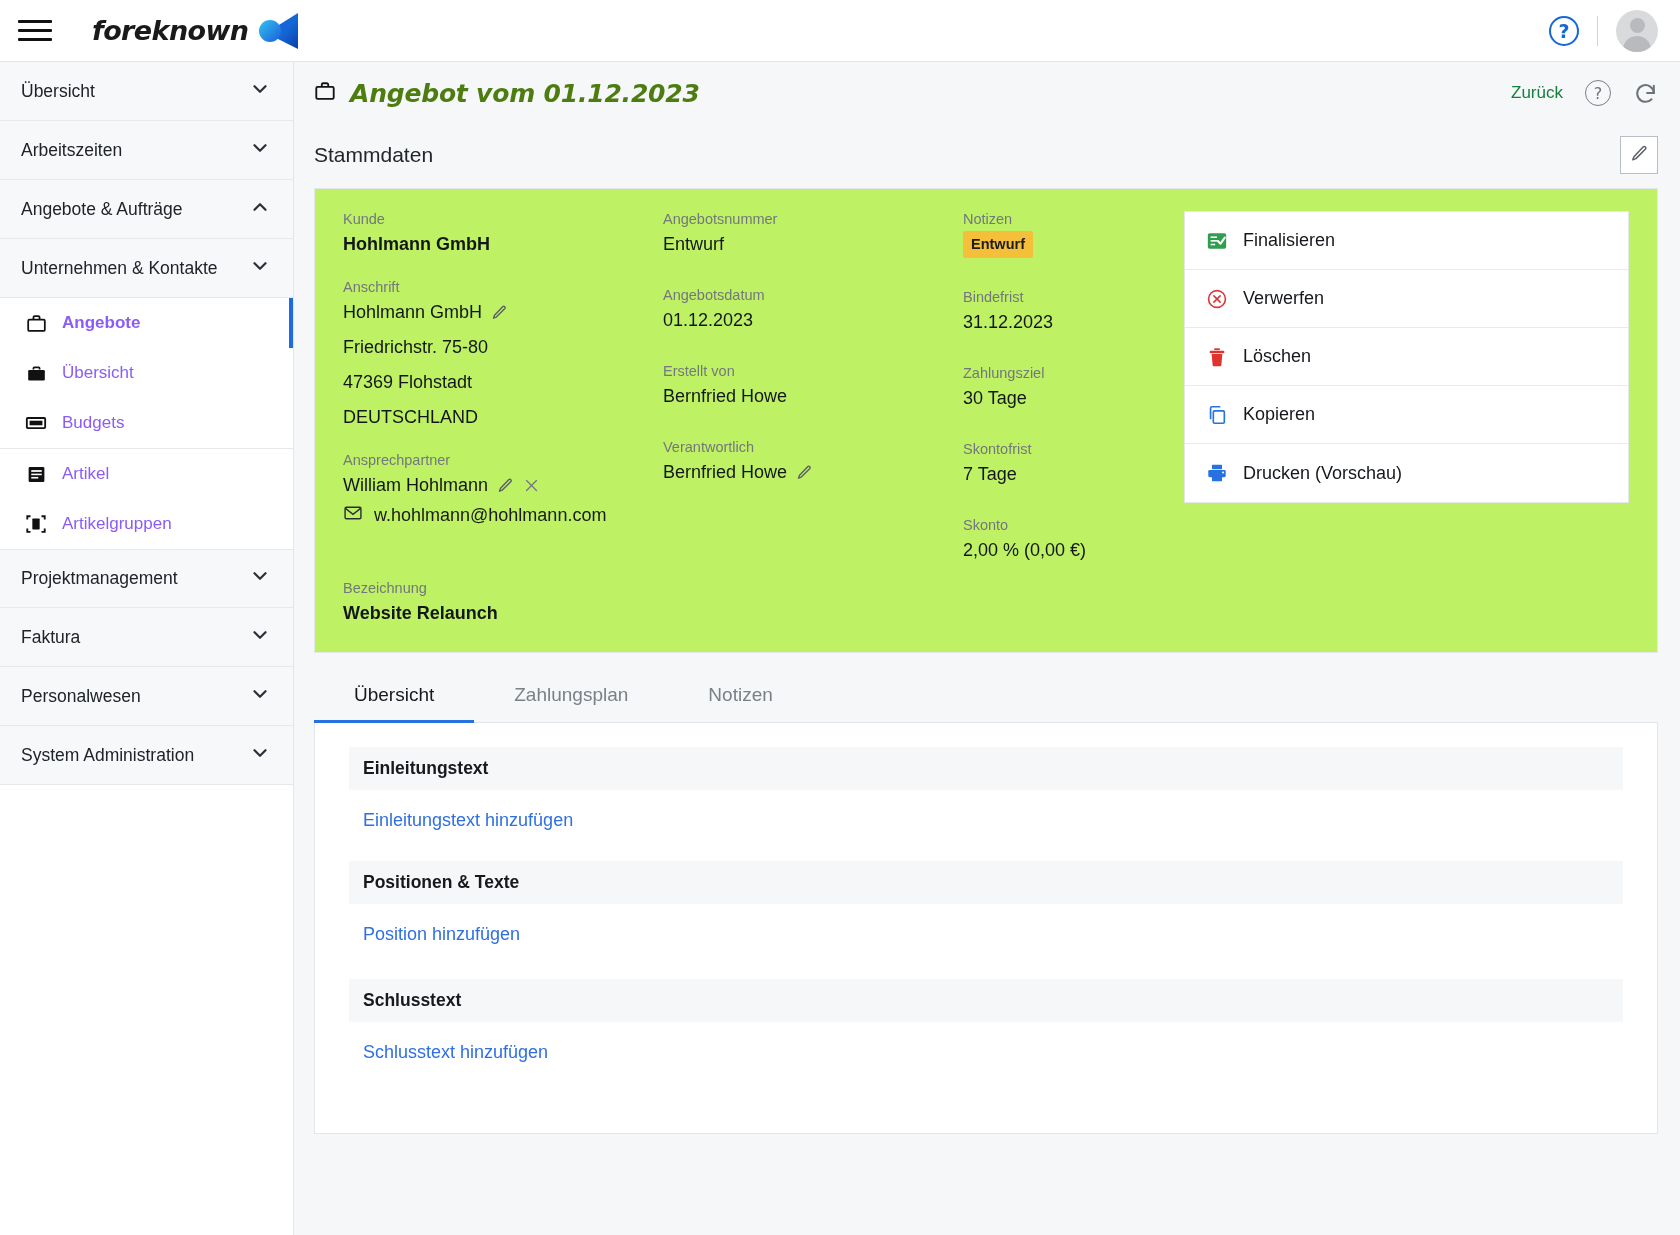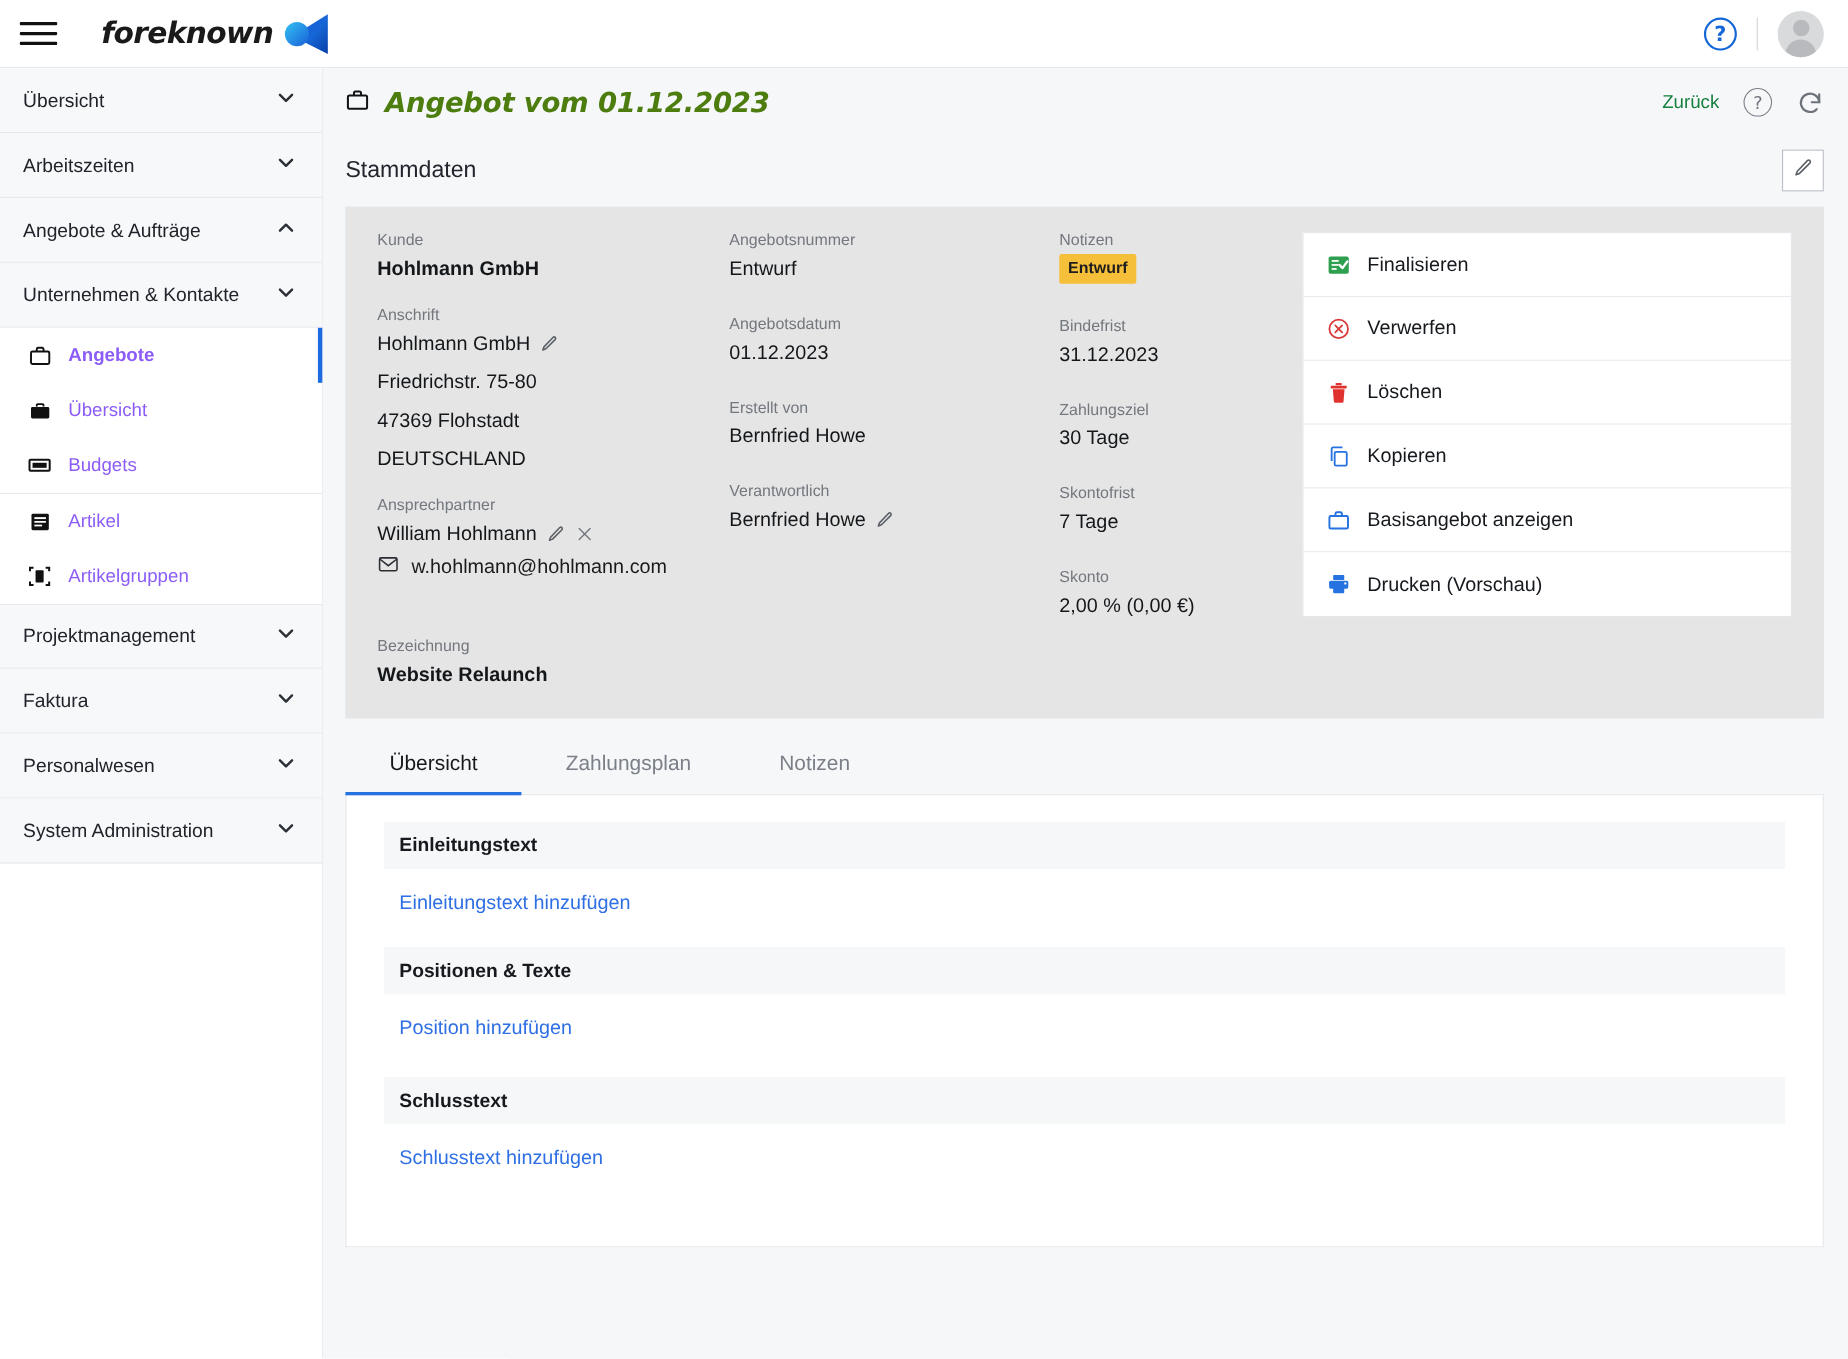--- a/index.html
+++ b/index.html
@@ -106,21 +106,21 @@
   .section-title { font-size: 21px; color: #22262c; }
   .edit-box {
     margin-left:auto; width: 38px; height: 38px;
     border: 1px solid #b9bec6; background:#fff;
     display:flex; align-items:center; justify-content:center; cursor:pointer;
   }
 
   
   .card {
     margin: 12px 22px 0 20px;
-    background: #e5e5e5; border: 1px solid #e3e6ea;
+    background: #bef264; border: 1px solid #e3e6ea;
     display: flex; padding: 22px 0 26px 0; position: relative;
   }
   .col { padding: 0 18px; }
   .col-1 { width: 330px; padding-left: 28px; }
   .col-2 { width: 300px; }
   .col-3 { width: 225px; }
   .col-4 { flex: 1; padding-right: 28px; padding-left: 14px; }
 
   .fld { margin-bottom: 22px; }
   .fld:last-child { margin-bottom: 0; }
@@ -522,29 +522,20 @@
             <div class="act">
               <span class="ai">
                 <svg width="22" height="22" viewBox="0 0 24 24" fill="none" stroke="#2572e0" stroke-width="1.8">
                     <rect x="8" y="7.5" width="12" height="13.5" rx="1.4"></rect>
                     <path d="M5 16.5V4.6A1.6 1.6 0 0 1 6.6 3h9.1"></path>
                   </svg>
               </span>
               <span>Kopieren</span>
             </div>
 
-            <div class="act">
-              <span class="ai">
-                <svg width="22" height="22" viewBox="0 0 24 24" fill="none" stroke="#2572e0" stroke-width="1.9">
-                    <rect x="2.8" y="7.8" width="18.4" height="12.4" rx="1.4"></rect>
-                    <path d="M8.8 7.8V5.4A1.5 1.5 0 0 1 10.3 4h3.4a1.5 1.5 0 0 1 1.5 1.4v2.4"></path>
-                  </svg>
-              </span>
-              <span>Basisangebot anzeigen</span>
-            </div>
 
             <div class="act">
               <span class="ai">
                 <svg width="22" height="22" viewBox="0 0 24 24" fill="#2572e0">
                     <rect x="6.5" y="3" width="11" height="5" rx="0.8"></rect>
                     <rect x="2.5" y="8.6" width="19" height="8" rx="1.6"></rect>
                     <rect x="6.5" y="14.5" width="11" height="6.5" rx="0.8"></rect>
                     <circle cx="18.6" cy="11.4" r="1.15" fill="#fff"></circle>
                   </svg>
               </span>

